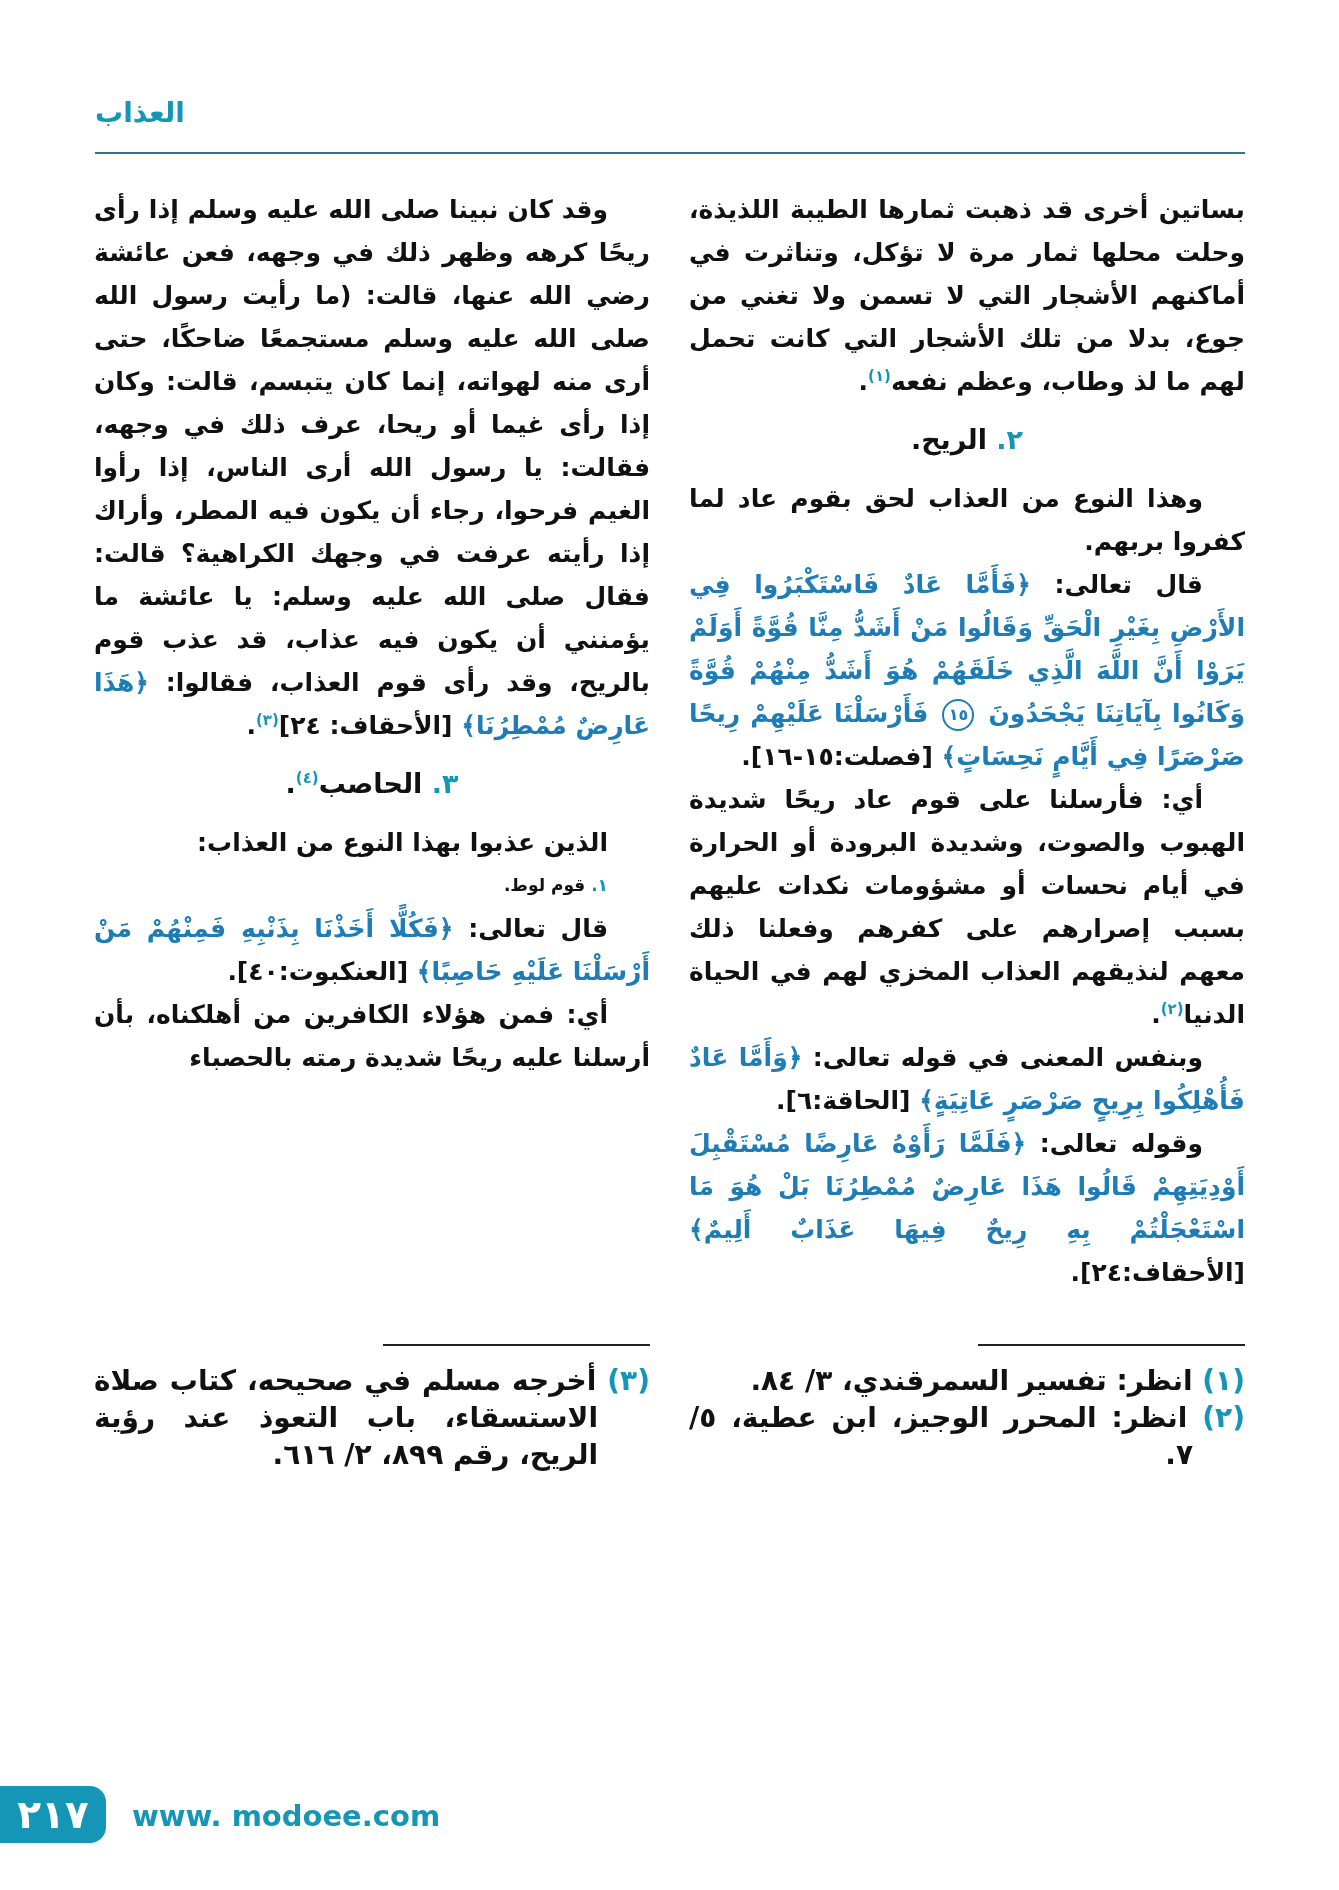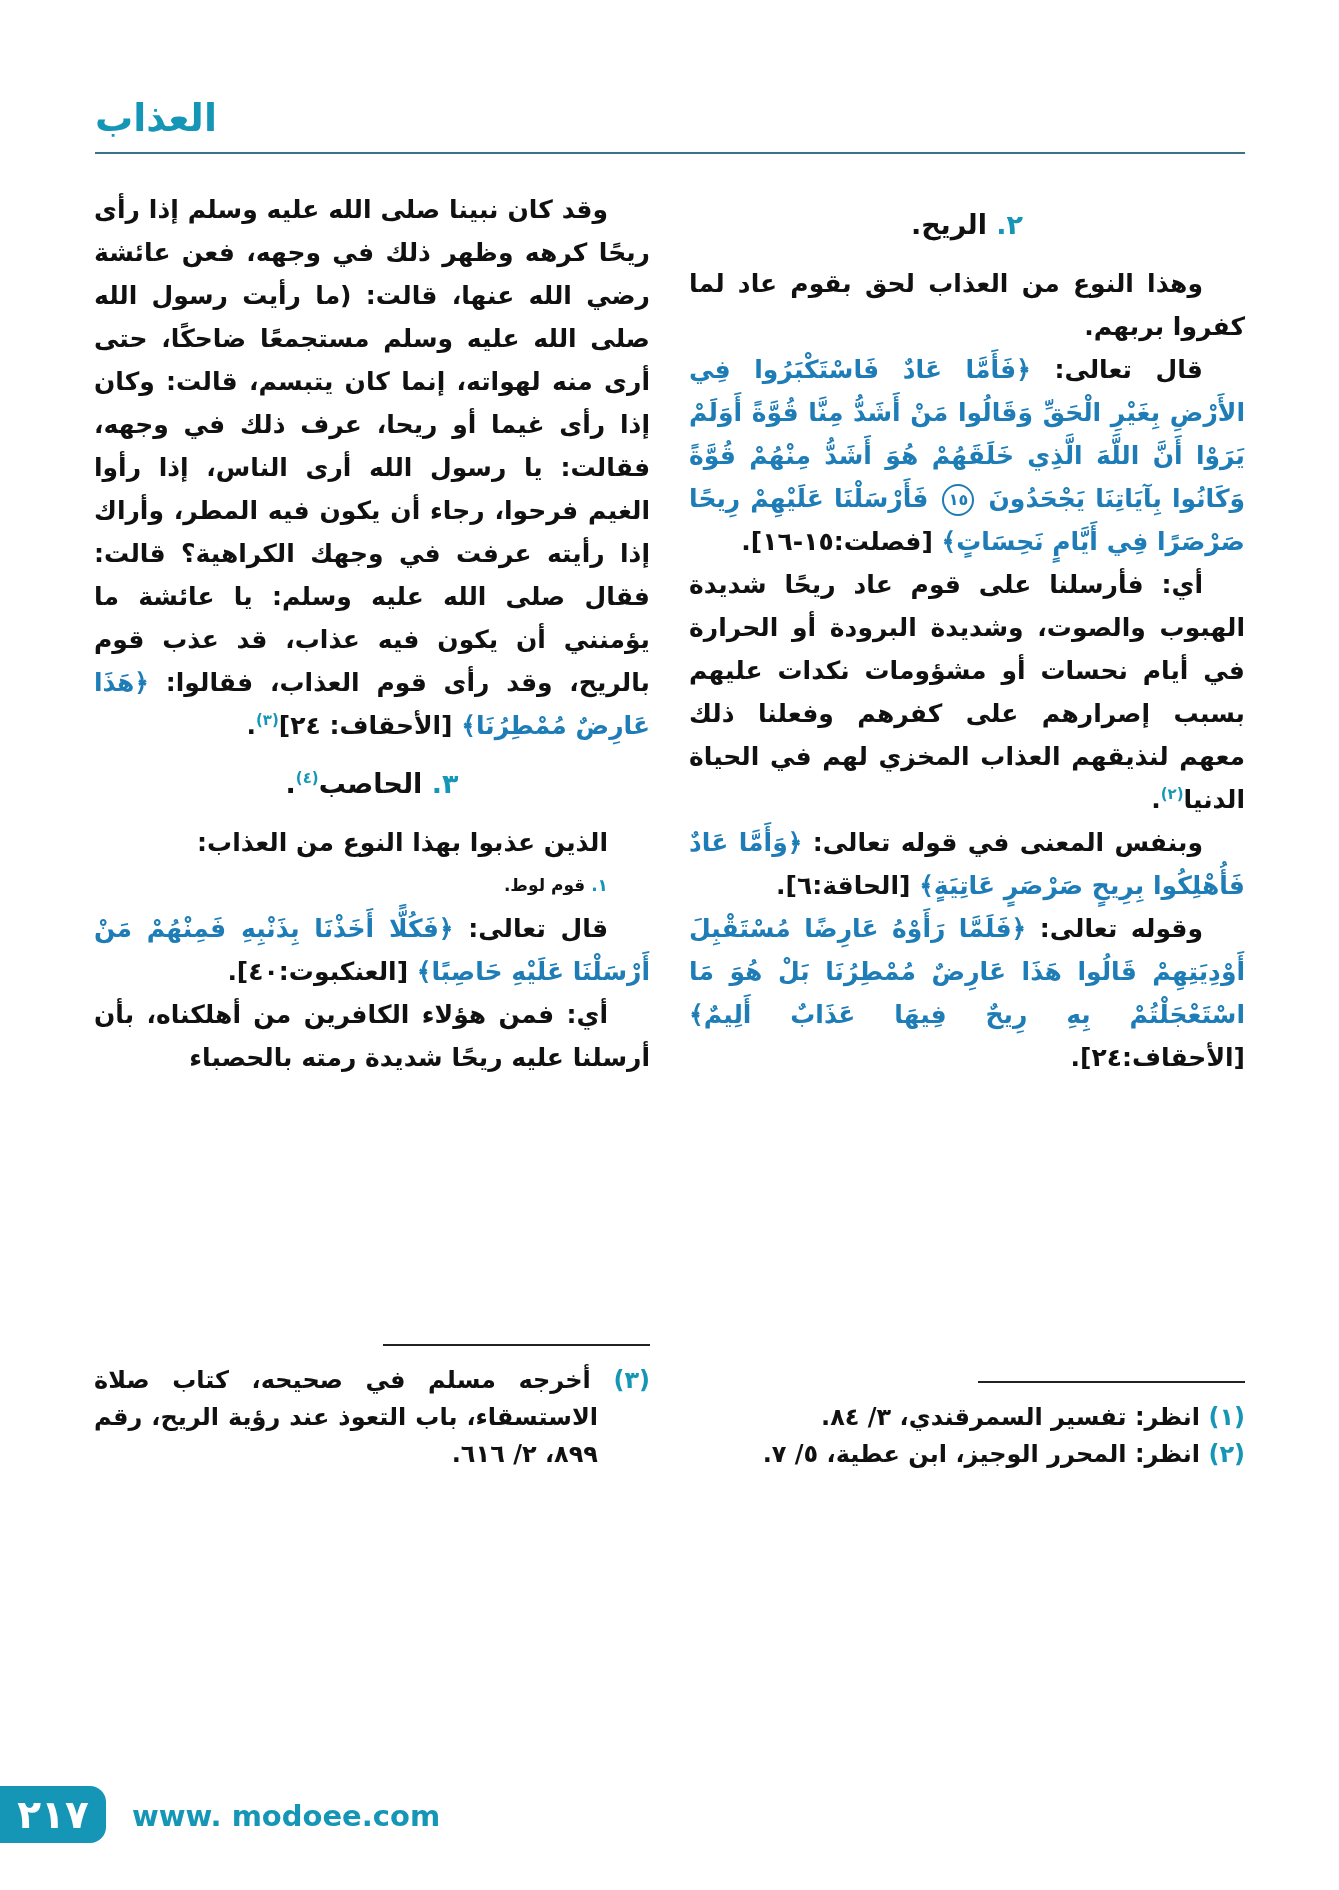--- a/index.html
+++ b/index.html
@@ -14,21 +14,21 @@
     width:1339px;height:1890px;position:relative;overflow:hidden;
     font-family:"DejaVu Sans", sans-serif;
     direction:rtl;
     color:var(--ink);
   }
   .page{position:absolute;inset:0;}
 
   
   .header-title{
     position:absolute;top:96px;left:95px;
-    font-size:38px;font-weight:bold;color:var(--accent);
+    font-size:28px;font-weight:bold;color:var(--accent);
   }
   .header-rule{
     position:absolute;top:152px;left:95px;right:94px;height:2px;
     background:var(--rule);
   }
 
   
   .col{
     position:absolute;top:188px;width:556px;height:1285px;
     display:flex;flex-direction:column;justify-content:center;
@@ -63,21 +63,21 @@
     text-align:center;font-size:16px;color:var(--verse);
     vertical-align:middle;margin:0 4px;text-indent:0;
   }
 
   
   .footnotes{margin-top:auto;}
   .fn-rule{
     width:48%;height:2px;background:#222222;margin-bottom:16px;
   }
   .footnote{
-    font-size:24px;line-height:37px;font-weight:bold;
+    font-size:28px;line-height:37px;font-weight:bold;
     text-align:justify;color:var(--ink);
     padding-right:52px;text-indent:-52px;
   }
   .footnote-cont{
     font-size:22px;line-height:37px;font-weight:bold;
     text-align:justify;color:var(--ink);
     padding-right:52px;text-indent:0;
   }
   .fn-marker{color:var(--accent);}
 
@@ -97,20 +97,21 @@
 </head>
 <body>
 
 <div class="page">
 
   <div class="header-title">العذاب</div>
   <div class="header-rule"></div>
 
   <div class="col col-right">
 
+    <p class="para"><span>بساتين أخرى قد ذهبت ثمارها الطيبة اللذيذة، وحلت محلها ثمار مرة لا تؤكل، وتناثرت في أماكنهم الأشجار التي لا تسمن ولا تغني من جوع، بدلا من تلك الأشجار التي كانت تحمل لهم ما لذ وطاب، وعظم نفعه</span><sup class="fn">(١)</sup><span>.</span></p>
 
     <h2 class="section-heading"><span class="num">٢.</span><span> الريح.</span></h2>
 
     <p class="para indent">وهذا النوع من العذاب لحق بقوم عاد لما كفروا بربهم.</p>
 
     <p class="para indent"><span>قال تعالى: </span><span class="verse"><span>﴿فَأَمَّا عَادٌ فَاسْتَكْبَرُوا فِي الأَرْضِ بِغَيْرِ الْحَقِّ وَقَالُوا مَنْ أَشَدُّ مِنَّا قُوَّةً أَوَلَمْ يَرَوْا أَنَّ اللَّهَ الَّذِي خَلَقَهُمْ هُوَ أَشَدُّ مِنْهُمْ قُوَّةً وَكَانُوا بِآيَاتِنَا يَجْحَدُونَ </span><span class="ayah-circle">١٥</span><span> فَأَرْسَلْنَا عَلَيْهِمْ رِيحًا صَرْصَرًا فِي أَيَّامٍ نَحِسَاتٍ﴾</span></span><span class="ref"> [فصلت:١٥-١٦].</span></p>
 
     <p class="para indent"><span>أي: فأرسلنا على قوم عاد ريحًا شديدة الهبوب والصوت، وشديدة البرودة أو الحرارة في أيام نحسات أو مشؤومات نكدات عليهم بسبب إصرارهم على كفرهم وفعلنا ذلك معهم لنذيقهم العذاب المخزي لهم في الحياة الدنيا</span><sup class="fn">(٢)</sup><span>.</span></p>
 
     <p class="para indent"><span>وبنفس المعنى في قوله تعالى: </span><span class="verse">﴿وَأَمَّا عَادٌ فَأُهْلِكُوا بِرِيحٍ صَرْصَرٍ عَاتِيَةٍ﴾</span><span class="ref"> [الحاقة:٦].</span></p>

